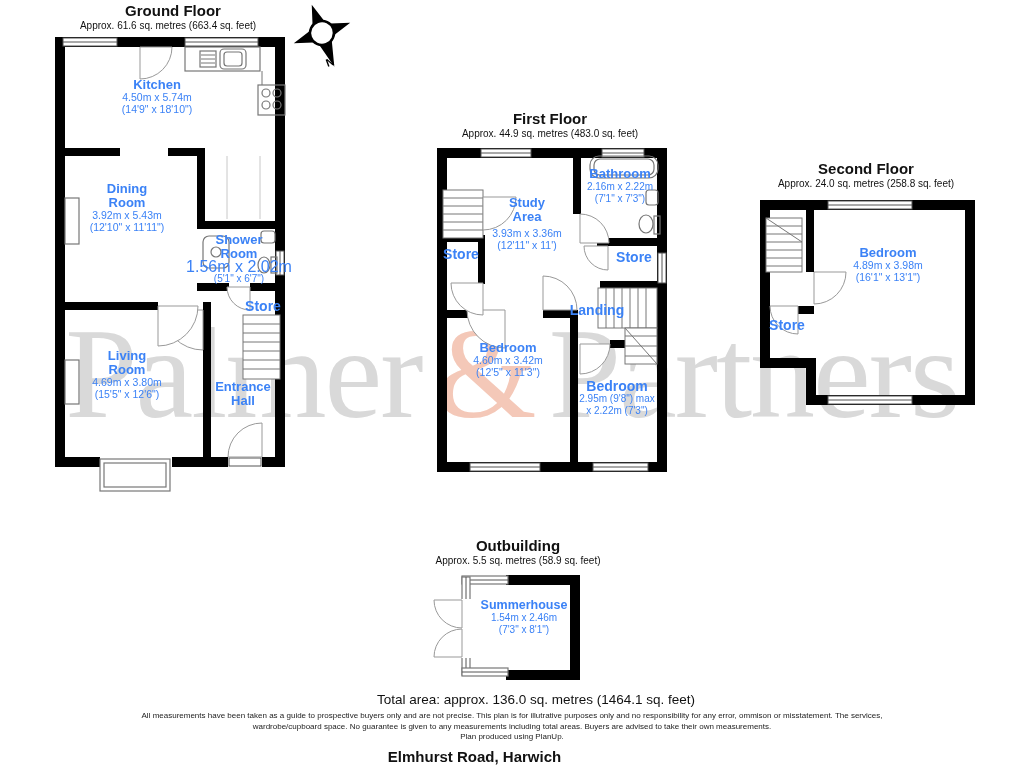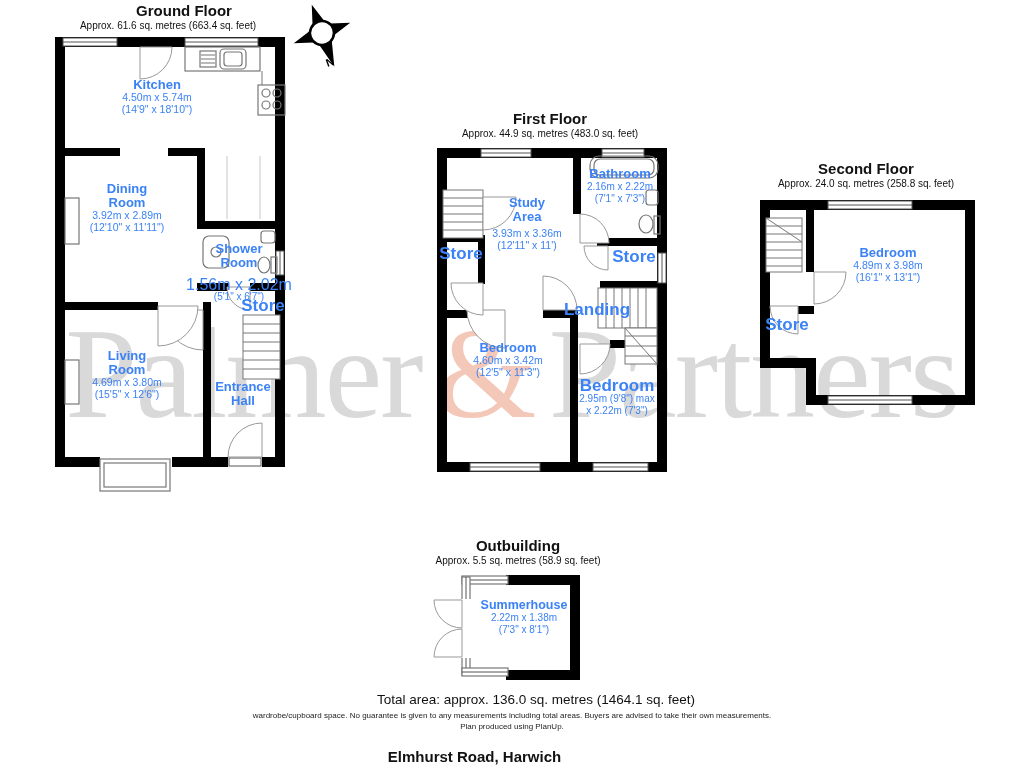--- a/index.html
+++ b/index.html
@@ -17,24 +17,24 @@
   .wline{stroke:#555;stroke-width:1;}
   .fx{fill:none;stroke:#777;stroke-width:1.2;}
   .fxw{fill:#fff;stroke:#777;stroke-width:1.2;}
   .door{fill:#fff;stroke:#999;stroke-width:1;}
   .st{fill:#fff;stroke:#777;stroke-width:1;}
   .stl{stroke:#777;stroke-width:1;}
   .cab{stroke:#c8c8c8;stroke-width:1;}
   
   .lbl{position:absolute;transform:translateX(-50%);text-align:center;z-index:3;color:#3b82f6;}
   .nm{font-weight:bold;font-size:13px;line-height:14px;}
-  .nm.sm{font-size:17px;}
+  .nm.sm{font-size:14px;}
   .w44{width:46px;margin:4px auto;}
   .w50{width:52px;margin:0 auto;}
-  .w56{width:58px;margin:9px auto;}
+  .w56{width:58px;margin:0 auto;}
   .w64{width:66px;margin:4px auto;}
   .dm{font-size:10.5px;line-height:11.5px;white-space:nowrap;}
   .ftitle{position:absolute;transform:translateX(-50%);z-index:3;font-weight:bold;font-size:15px;white-space:nowrap;}
   .fsub{position:absolute;transform:translateX(-50%);z-index:3;font-size:10px;white-space:nowrap;}
   
   .total{position:absolute;left:0;width:1024px;top:692px;z-index:3;text-align:center;font-size:13.5px;margin-left:24px;}
   .discl{position:absolute;left:0;width:1024px;top:711px;z-index:3;text-align:center;font-size:8px;line-height:10.5px;color:#222;}
   .address{position:absolute;left:0;width:949px;top:748px;z-index:3;text-align:center;font-weight:bold;font-size:15px;}
 </style>
 </head>
@@ -248,37 +248,37 @@
         <path d="M322,3 L330,28 L322,24 L314,28 Z" fill="#000"></path>
         <path d="M352,33 L327,25 L331,33 L327,41 Z" fill="#000"></path>
         <path d="M322,69 L314,38 L322,42 L330,38 Z" fill="#000"></path>
         <path d="M292,33 L317,41 L313,33 L317,25 Z" fill="#000"></path>
         <circle cx="322" cy="33" r="12" fill="#fff" stroke="#000" stroke-width="2.5"></circle>
       </g>
       <text x="330" y="66" font-size="11" font-weight="bold" fill="#000" text-anchor="middle" transform="rotate(-20 330 62)">N</text>
     </g>
   </svg>
 
-  <div class="ftitle" style="left:184px;top:2px">Ground Floor</div>
+  <div class="ftitle" style="left:173px;top:2px">Ground Floor</div>
   <div class="fsub" style="left:168px;top:20px">Approx. 61.6 sq. metres (663.4 sq. feet)</div>
   <div class="ftitle" style="left:550px;top:110px">First Floor</div>
   <div class="fsub" style="left:550px;top:128px">Approx. 44.9 sq. metres (483.0 sq. feet)</div>
   <div class="ftitle" style="left:866px;top:160px">Second Floor</div>
   <div class="fsub" style="left:866px;top:178px">Approx. 24.0 sq. metres (258.8 sq. feet)</div>
   <div class="ftitle" style="left:518px;top:537px">Outbuilding</div>
   <div class="fsub" style="left:518px;top:555px">Approx. 5.5 sq. metres (58.9 sq. feet)</div>
 
   <div class="lbl" style="left:157px;top:78px">
     <div class="nm">Kitchen</div>
     <div class="dm">4.50m x 5.74m</div>
     <div class="dm">(14'9" x 18'10")</div>
   </div>
   <div class="lbl" style="left:127px;top:182px">
     <div class="nm w50">Dining Room</div>
-    <div class="dm">3.92m x 2.89m</div>
+    <div class="dm">3.92m x 5.43m</div>
     <div class="dm">(12'10" x 11'11")</div>
   </div>
   <div class="lbl" style="left:239px;top:233px">
     <div class="nm w56">Shower Room</div>
     <div class="dm" style="font-size:16px">1.56m x 2.02m</div>
     <div class="dm" style="font-size:10px">(5'1" x 6'7")</div>
   </div>
   <div class="lbl" style="left:263px;top:299px">
     <div class="nm sm">Store</div>
   </div>
@@ -325,24 +325,25 @@
     <div class="nm">Bedroom</div>
     <div class="dm">4.89m x 3.98m</div>
     <div class="dm">(16'1" x 13'1")</div>
   </div>
   <div class="lbl" style="left:787px;top:318px">
     <div class="nm sm">Store</div>
   </div>
 
   <div class="lbl" style="left:524px;top:598px">
     <div class="nm" style="font-size:12.5px">Summerhouse</div>
-    <div class="dm" style="font-size:10px">2.22m x 1.38m</div>
+    <div class="dm" style="font-size:10px">1.54m x 2.46m</div>
     <div class="dm" style="font-size:10px">(7'3" x 8'1")</div>
   </div>
 
   <div class="total">Total area: approx. 136.0 sq. metres (1464.1 sq. feet)</div>
   <div class="discl">
+    <div>All measurements have been taken as a guide to prospective buyers only and are not precise. This plan is for illutrative purposes only and no responsibility for any error, ommison or misstatement. The services,</div>
     <div>wardrobe/cupboard space. No guarantee is given to any measurements including total areas. Buyers are advised to take their own measurements.</div>
     <div>Plan produced using PlanUp.</div>
   </div>
   <div class="address">Elmhurst Road, Harwich</div>
 
 </div>
 
 </body></html>

